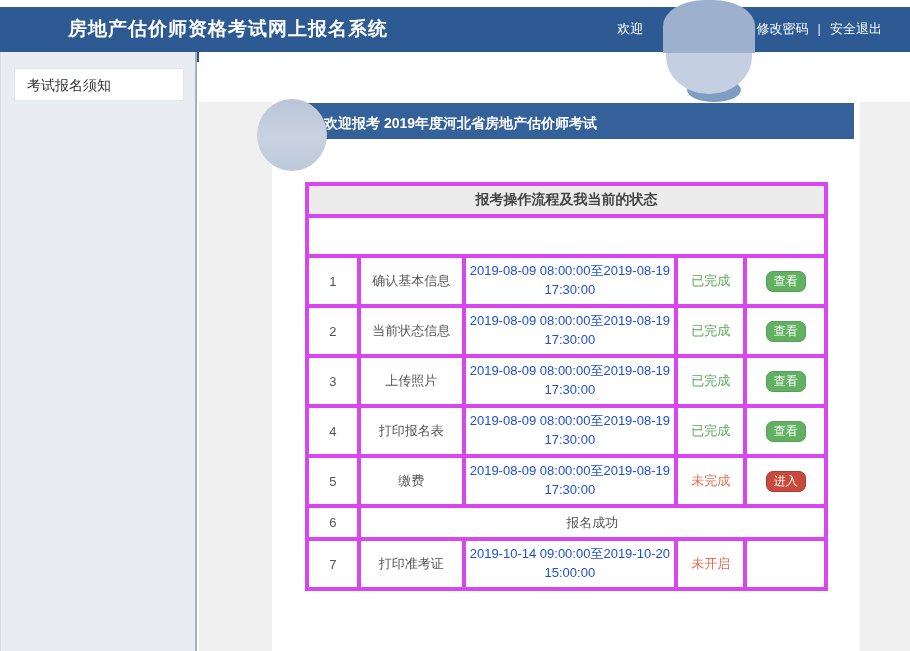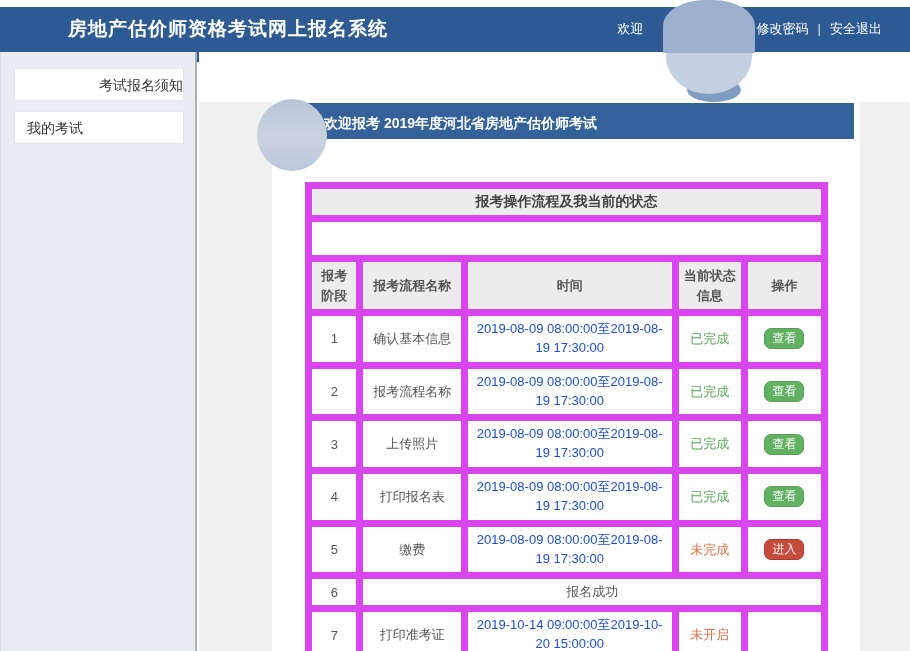--- a/index.html
+++ b/index.html
@@ -16,34 +16,34 @@
                   font-size:13px; display:flex; align-items:center; }
   .topbar-right .sep { margin:0 9px; color:#dfe6f0; }
   .name-gap { display:inline-block; width:92px; height:1px; }
   .top-link { color:#fff; text-decoration:none; cursor:pointer; }
 
   
   .sidebar { position:absolute; left:0; top:52px; bottom:0; width:197px;
              background:#e9ecf1; border-right:2px solid #aab1bc; border-left:1px solid #d9dde3; }
   .side-item { margin:0 11px 10px 13px; height:33px; line-height:32px; background:#fff;
                border:1px solid #e2e5e9; padding-left:12px; font-size:14px; color:#333; cursor:pointer; }
-  .side-item:first-child { margin-top:16px;text-align:right; }
+  .side-item:first-child { margin-top:16px; }
 
   
   .main { position:absolute; left:199px; right:0; top:52px; bottom:0; background:#fff; }
   .gray-area { position:absolute; left:0; right:0; top:50px; bottom:0; background:#f0f0f0; }
   .panel { position:absolute; left:73px; top:0; bottom:0; width:588px; background:#fff; }
   .banner { position:absolute; left:6px; top:1px; width:576px; height:36px;
             background:var(--banner_bg,#35619a); color:#fff; font-size:14px; font-weight:bold;
             line-height:40px; padding-left:46px; }
 
   
   .wf-table { position:absolute; left:33px; top:80px; width:523px;
               border-collapse:collapse; font-size:13px; color:#555; text-align:center; }
-  .wf-table th, .wf-table td { border:7px solid #d946ef; padding:4px; }
+  .wf-table th, .wf-table td { border:4px solid #d946ef; padding:4px; }
   .t-title td { background:#ececec; height:32px; font-size:14px; font-weight:600; color:#444; }
   .t-empty td { height:40px; background:#fff; }
   .wf-table th { background:#ececec; height:54px; font-weight:600; color:#555; line-height:1.5; }
   .row-std { height:50px; }
   .row-short { height:33px; }
   .time-cell { color:#1d4ed8; line-height:1.45; }
   .st-green { color:var(--green,#5aa85a); }
   .st-orange { color:var(--orange,#e2714e); }
   .btn { display:inline-block; padding:1px 7px; border-radius:7px; color:#fff;
          font-size:12px; line-height:17px; cursor:pointer; }
@@ -73,21 +73,20 @@
       <span class="name-gap"></span>
       <span class="sep">|</span>
       <a class="top-link">修改密码</a>
       <span class="sep">|</span>
       <a class="top-link">安全退出</a>
     </div>
   </div>
 
   <aside class="sidebar">
     <div class="side-item">考试报名须知</div>
-    <div class="side-item">我的考试</div>
   </aside>
 
   <main class="main">
     <div class="gray-area">
       <div class="panel">
         <div class="banner">欢迎报考 2019年度河北省房地产估价师考试</div>
 
         <table class="wf-table">
           <colgroup>
             <col style="width:52px">
@@ -96,39 +95,32 @@
             <col style="width:70px">
               <col style="width:81px">
           </colgroup>
           <tbody>
             <tr class="t-title">
               <td colspan="5">报考操作流程及我当前的状态</td>
             </tr>
             <tr class="t-empty">
               <td colspan="5"></td>
             </tr>
-            <tr>
-              <th>报考阶段</th>
-              <th>报考流程名称</th>
-              <th>时间</th>
-              <th>当前状态信息</th>
-              <th>操作</th>
-            </tr>
           </tbody>
           <tbody>
               <tr class="row-std">
                 <td>1</td>
                 <td>确认基本信息</td>
                 <td class="time-cell">2019-08-09 08:00:00至2019-08-19 17:30:00</td>
                 <td><span class="st-green">已完成</span></td>
                 <td><span class="btn btn-green">查看</span></td>
               </tr>
               <tr class="row-std">
                 <td>2</td>
-                <td>报考流程名称</td>
+                <td>当前状态信息</td>
                 <td class="time-cell">2019-08-09 08:00:00至2019-08-19 17:30:00</td>
                 <td><span class="st-green">已完成</span></td>
                 <td><span class="btn btn-green">查看</span></td>
               </tr>
               <tr class="row-std">
                 <td>3</td>
                 <td>上传照片</td>
                 <td class="time-cell">2019-08-09 08:00:00至2019-08-19 17:30:00</td>
                 <td><span class="st-green">已完成</span></td>
                 <td><span class="btn btn-green">查看</span></td>

